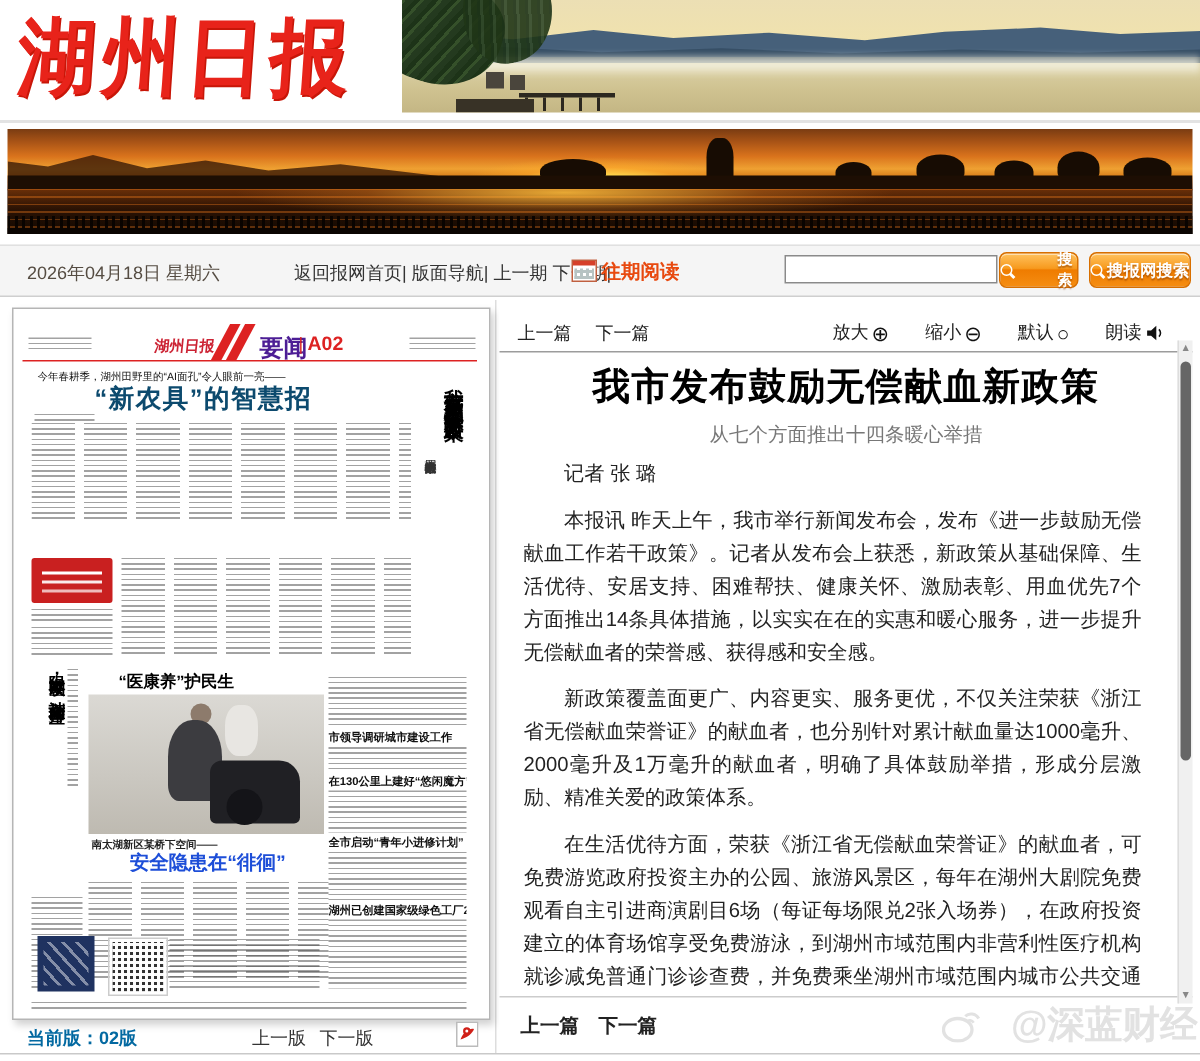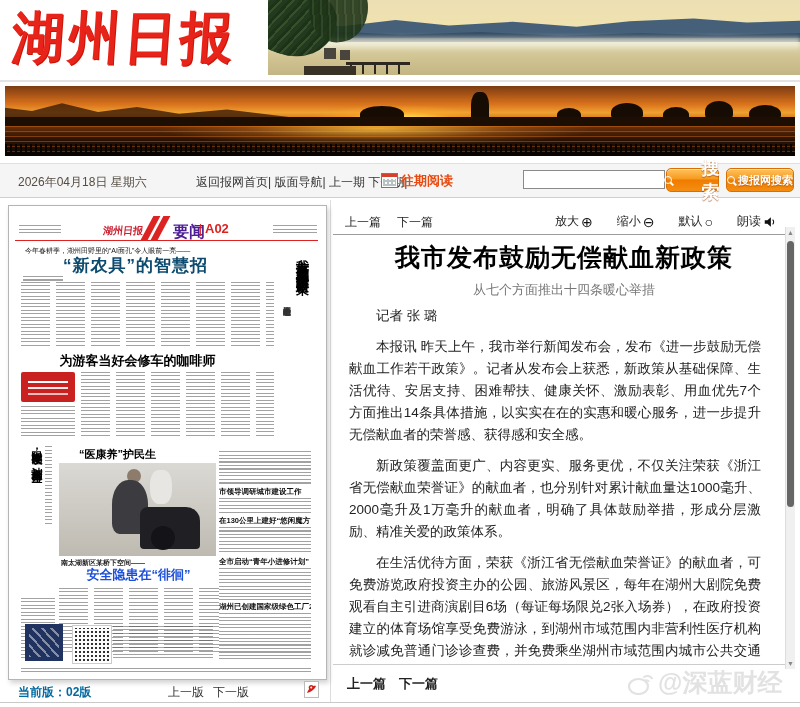--- a/index.html
+++ b/index.html
@@ -44,21 +44,21 @@
   #navbar{position:absolute;left:0;top:163px;width:800px;height:33px;background:#f5f5f5;border-top:1px solid #e0e0e0;border-bottom:1px solid #cfcfcf;font-size:12px;color:#444;}
   .nav-date{position:absolute;left:18px;top:10px;color:#554c42;}
   .nav-links{position:absolute;left:196px;top:10px;color:#333;}
   .nav-links span{cursor:pointer;}
   .cal{position:absolute;left:381px;top:9px;width:15px;height:13px;background:#fff;border:1px solid #c06040;}
   .cal::before{content:"";position:absolute;left:0;top:0;right:0;height:3px;background:#d6402a;}
   .cal::after{content:"";position:absolute;left:1px;top:5px;right:1px;bottom:1px;background:repeating-linear-gradient(90deg,#9aa 0 2px,transparent 2px 4px),repeating-linear-gradient(0deg,#9aa 0 2px,transparent 2px 4px);opacity:.7;}
   .nav-archive{position:absolute;left:401px;top:8px;font-size:13px;font-weight:bold;color:#e8490f;cursor:pointer;}
   #search-input{position:absolute;left:523px;top:6px;width:134px;height:17px;border:1px solid #8a8a8a;background:#fff;font-size:12px;padding:0 3px;}
   .obtn{position:absolute;top:4px;height:24px;display:flex;align-items:center;justify-content:center;gap:3px;background:linear-gradient(180deg,#ffc25e 0%,#f79a1e 45%,#ef7c00 50%,#f58d12 100%);border:1px solid #d86f00;border-radius:5px;color:#fff;font-weight:bold;text-shadow:0 1px 1px rgba(140,60,0,.6);box-shadow:inset 0 1px 0 rgba(255,255,255,.5);cursor:pointer;box-sizing:border-box;}
-  #btn-search{left:666px;width:53px;font-size:18px;letter-spacing:2px;gap:30px;}
+  #btn-search{left:666px;width:53px;font-size:10px;letter-spacing:2px;gap:30px;}
   #btn-netsearch{left:726px;width:68px;font-size:11px;}
   .mag{width:6px;height:6px;border:1.5px solid #fff;border-radius:50%;position:relative;display:inline-block;flex:none;}
   .mag::after{content:"";position:absolute;width:4px;height:1.5px;background:#fff;transform:rotate(45deg);left:5px;top:6px;}
 
   
   #divider-v{position:absolute;left:330px;top:200px;width:1px;height:502px;background:#ddd;}
   #bottom-line{position:absolute;left:0;top:702px;width:800px;height:1px;background:#c9c9c9;}
 
   
   #left-panel{position:absolute;left:8px;top:205px;width:317px;height:473px;background:#fff;border:1px solid #b5b5b5;box-shadow:2px 3px 5px rgba(0,0,0,.18);cursor:pointer;}
@@ -112,21 +112,21 @@
   #art-body p{margin:0 16px 9px 0;text-indent:2em;}
   #art-divider{position:absolute;left:0;top:459px;width:100%;height:1px;background:#ccc;}
   #art-foot-prev{position:absolute;left:14px;top:470px;font-size:13px;font-weight:bold;color:#222;cursor:pointer;}
   #art-foot-next{position:absolute;left:66px;top:470px;font-size:13px;font-weight:bold;color:#222;cursor:pointer;}
   #scrolltrack{position:absolute;right:0;top:22px;width:9px;height:442px;background:#f0f0f0;border-left:1px solid #ddd;}
   #scrollthumb{position:absolute;left:1px;top:14px;width:7px;height:266px;background:#666;border-radius:4px;cursor:pointer;}
   .scroll-arrow{position:absolute;left:1px;font-size:7px;color:#888;line-height:7px;}
   #sa-up{top:2px;} #sa-down{bottom:2px;}
 
   
-  #watermark{position:absolute;left:628px;top:666px;display:flex;align-items:center;gap:4px;opacity:.6;}
+  #watermark{position:absolute;left:628px;top:666px;display:flex;align-items:center;gap:20px;opacity:.6;}
   #watermark span{font-size:25px;font-weight:bold;color:#cfcfcf;text-shadow:0 1px 0 #fff;}
 </style>
 </head>
 <body>
 
 <div id="page">
 
   <header id="masthead">
     <div id="logo">湖州日报</div>
     <div id="mast-photo">
@@ -190,21 +190,20 @@
       <div id="th-sep">|</div>
       <div id="th-pageno">A02</div>
       <div class="micro" style="left:258px;top:7px;width:44px;height:8px;"></div>
     </div>
 
     <div id="th-kicker">今年春耕季，湖州田野里的“AI面孔”令人眼前一亮——</div>
     <div id="th-h1">“新农具”的智慧招</div>
     <div class="micro" style="left:14px;top:70px;width:40px;height:5px;"></div>
     <div class="cols" style="left:12px;top:76px;width:253px;height:66px;"></div>
 
-    <div id="th-h2">为游客当好会修车的咖啡师</div>
     <div id="promo"></div>
     <div class="micro" style="left:12px;top:200px;width:54px;height:8px;"></div>
     <div class="cols" style="left:72px;top:166px;width:193px;height:66px;"></div>
     <div class="micro" style="left:12px;top:212px;width:54px;height:20px;"></div>
 
     <div class="vt" style="left:284px;top:42px;height:200px;font-size:13px;letter-spacing:2px;">我市发布鼓励无偿献血新政策</div>
     <div class="vt" style="left:271px;top:95px;height:132px;font-size:8px;font-weight:normal;color:#333;">从七个方面推出十四条暖心举措</div>
 
     <div class="vt" style="left:20px;top:236px;height:152px;font-size:11px;letter-spacing:1px;">限期整改，计划全面排查</div>
     <div class="micro" style="left:36px;top:240px;width:7px;height:80px;"></div>

